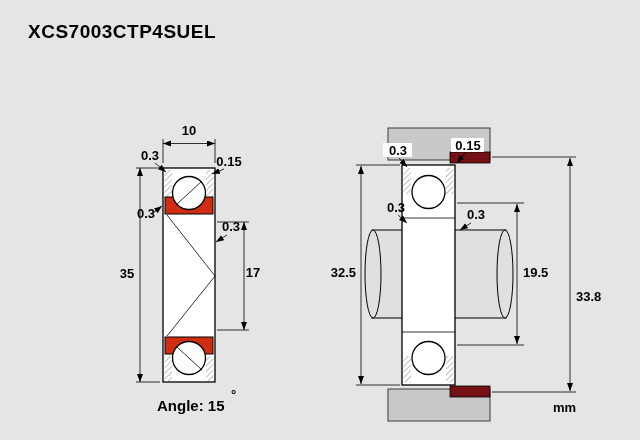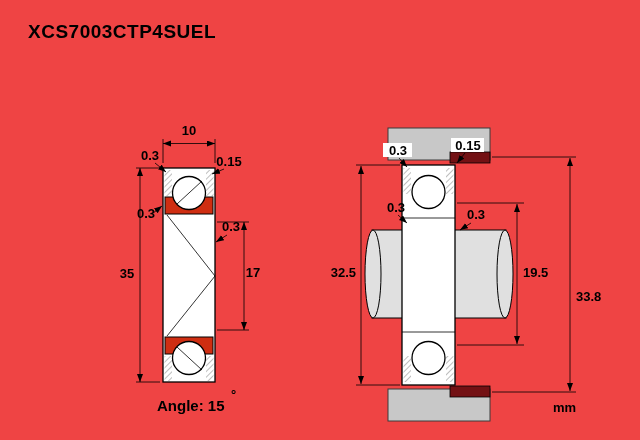--- a/index.html
+++ b/index.html
@@ -1,20 +1,20 @@
 <!DOCTYPE html>
 <html><head>
 <meta charset="utf-8">
 <style>
   html, body { margin: 0; padding: 0; background: #ffffff; }
   #stage {
     position: relative;
     width: 640px;
     height: 440px;
-    background: #ef4444;
+    background: #e5e5e5;
     font-family: "Liberation Sans", sans-serif;
     overflow: hidden;
     text-decoration: underline;
   }
   svg text {
     font-family: "Liberation Sans", "DejaVu Sans", sans-serif;
     font-weight: bold;
     fill: #000000;
   }
   .dim-text { font-size: 13px; }

